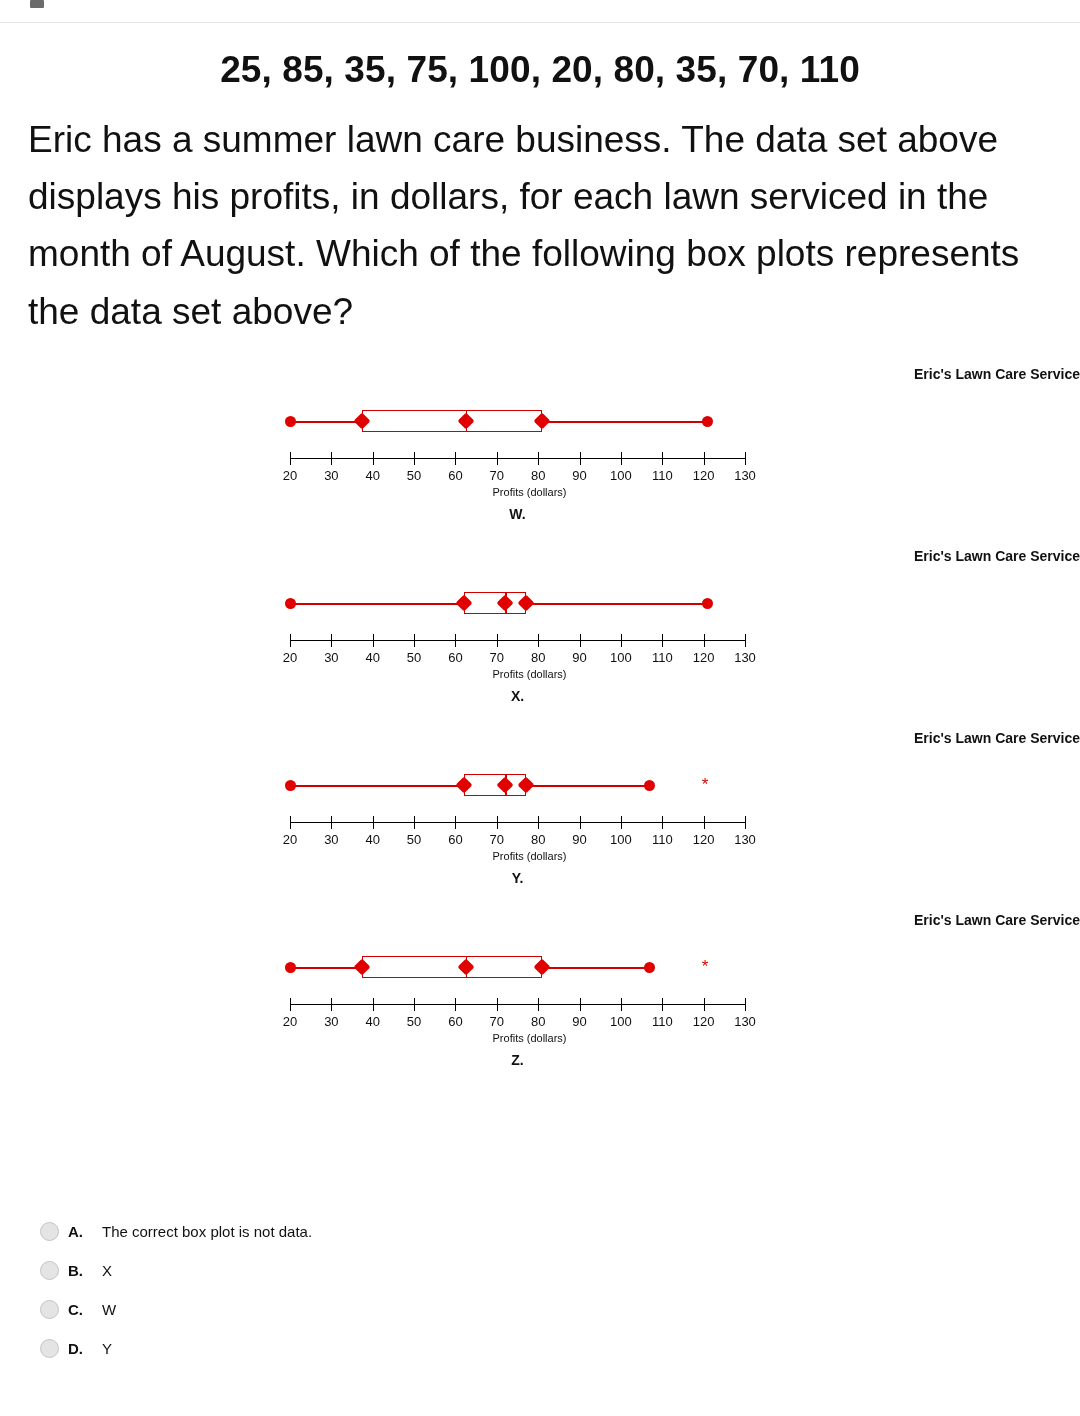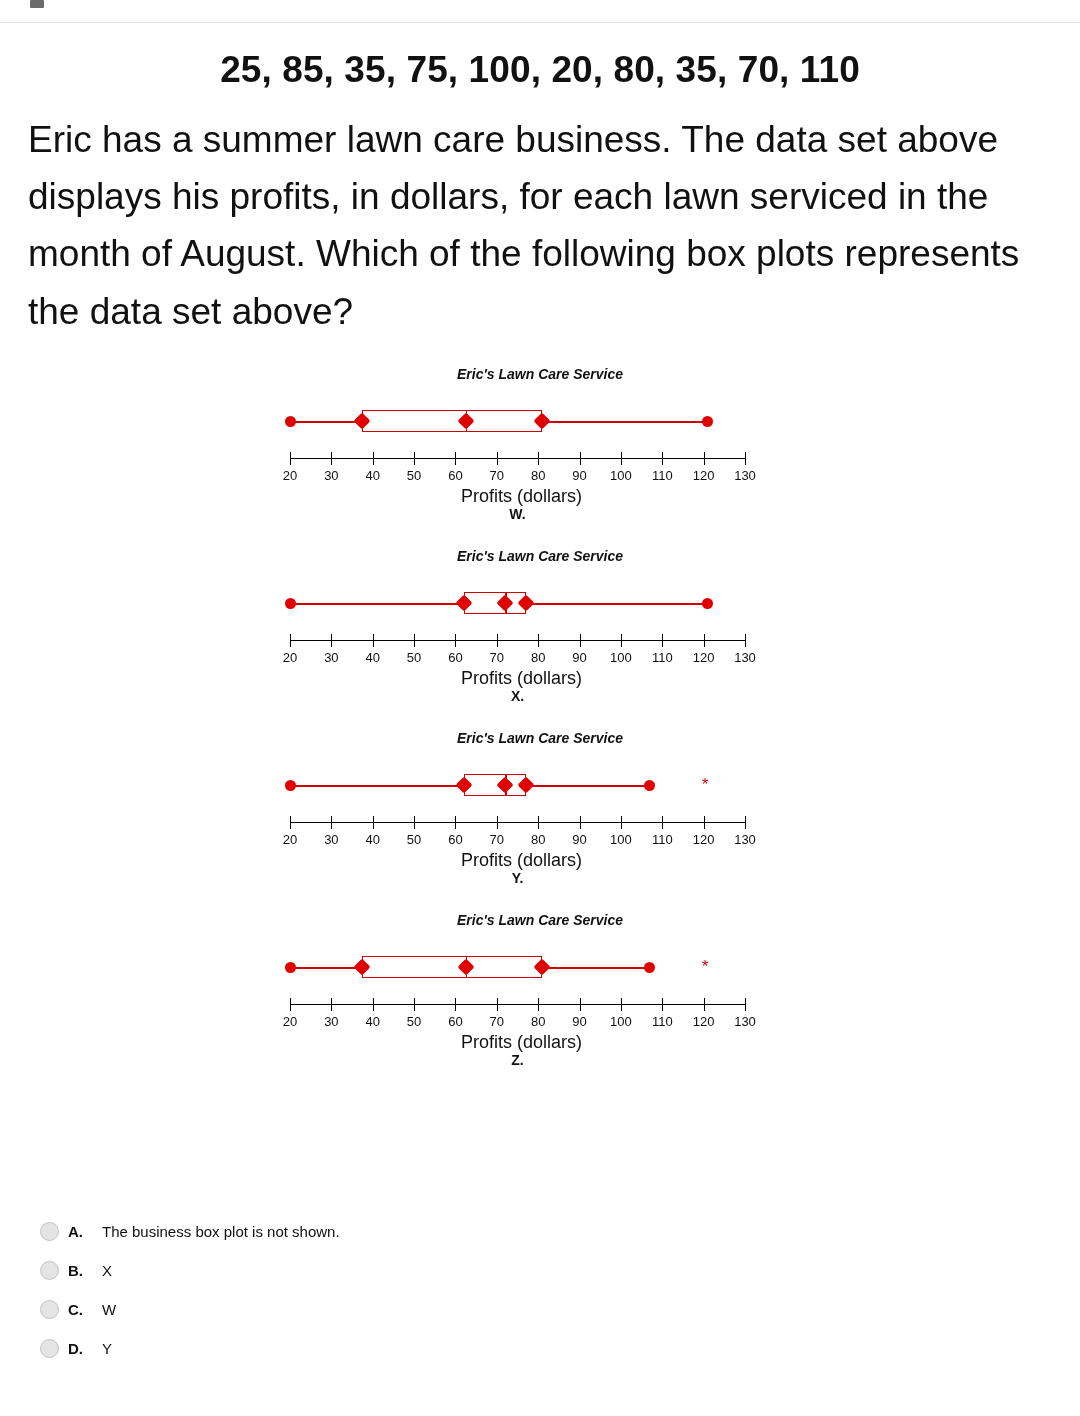--- a/index.html
+++ b/index.html
@@ -54,25 +54,24 @@
   .plot {
     position: relative;
     width: 1080px;
     height: 182px;
   }
   .plot-title {
     position: absolute;
     left: 0;
     right: 0;
     top: 0;
-    text-align: center;
+    text-align: right;
     font-size: 14px;
     font-weight: bold;
     color: #111;
-    font-style: italic;
   }
   .plot-inner {
     position: absolute;
     left: 290px;
     top: 26px;
     width: 470px;
     height: 130px;
   }
   
   .axis {
@@ -98,25 +97,25 @@
     height: 16px;
   }
   .axis-labels span {
     position: absolute;
     transform: translateX(-50%);
     font-size: 13px;
     color: #111;
   }
   .axis-caption {
     position: absolute;
-    left: 4px;
+    left: 12px;
     width: 455px;
     top: 94px;
     text-align: center;
-    font-size: 18px;
+    font-size: 11px;
     color: #111;
   }
   .plot-letter {
     position: absolute;
     left: 0;
     width: 455px;
     top: 114px;
     text-align: center;
     font-size: 14px;
     font-weight: bold;
@@ -415,21 +414,21 @@
       <div class="plot-letter">Z.</div>
     </div>
   </div>
 
 </div>
 
 <div class="choices">
   <div class="choice">
     <div class="radio"></div>
     <div class="choice-letter">A.</div>
-    <div class="choice-text">The business box plot is not shown.</div>
+    <div class="choice-text">The correct box plot is not data.</div>
   </div>
   <div class="choice">
     <div class="radio"></div>
     <div class="choice-letter">B.</div>
     <div class="choice-text">X</div>
   </div>
   <div class="choice">
     <div class="radio"></div>
     <div class="choice-letter">C.</div>
     <div class="choice-text">W</div>

